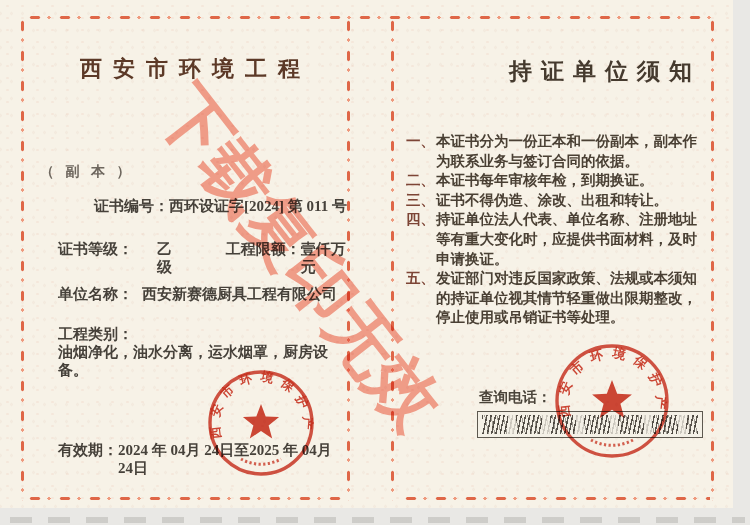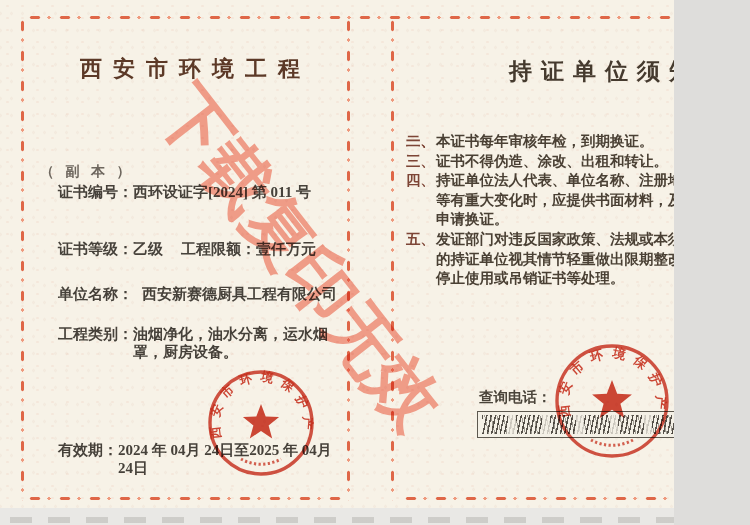--- a/index.html
+++ b/index.html
@@ -1,17 +1,17 @@
 <!DOCTYPE html>
 <html><head>
 <meta charset="utf-8">
 <style>
   html,body{margin:0;padding:0;background:#dedddb;}
   .canvas{
-    position:relative;width:674px;height:525px;overflow:hidden;
+    position:relative;width:750px;height:525px;overflow:hidden;
     background-color:#f7f2e7;
     background-image:
       radial-gradient(rgba(226,148,126,0.12) 1px, rgba(0,0,0,0) 1.6px),
       radial-gradient(rgba(210,170,150,0.10) 1px, rgba(0,0,0,0) 1.5px);
     background-size:15px 12px, 11px 17px;
     background-position:0 0, 6px 5px;
     font-family:"Liberation Serif","DejaVu Serif",serif;
   }
   
   .margin-right{position:absolute;left:733px;top:0;width:17px;height:525px;background:#e9e8e5;}
@@ -41,25 +41,25 @@
   .org-title{position:absolute;left:40px;top:54px;width:300px;text-align:center;
     font-size:22px;font-weight:700;letter-spacing:11px;text-indent:11px;color:#5c3927;}
   .cert-title{position:absolute;left:40px;top:93px;width:300px;text-align:center;
     font-size:30px;font-weight:700;letter-spacing:17px;text-indent:17px;color:#2f2820;}
   .copy-label{position:absolute;left:40px;top:163px;width:300px;text-align:left;
     font-size:14px;letter-spacing:4px;color:#6e675e;font-weight:600;}
   .field{position:absolute;left:58px;width:288px;display:flex;
     font-size:15px;font-weight:700;color:#46413a;line-height:18px;}
   .field .lbl{flex:none;}
   .field .val{flex:1;}
-  .f-certno{top:183px;}
-  .f-grade{top:240px;}
+  .f-certno{top:197px;margin-left:36px;}
+  .f-grade{top:240px;gap:24px;}
   .f-grade .pair2{margin-left:18px;display:flex;}
   .f-company{top:285px;text-align:center;}
-  .f-category{top:325px;}
+  .f-category{top:325px;flex-direction:column;}
   .f-issuer{top:399px;}
   .f-validity{top:441px;}
   
   .notice-title{position:absolute;left:405px;top:56px;width:296px;text-align:right;
     font-size:23px;font-weight:700;letter-spacing:9px;text-indent:9px;color:#453a2e;}
   .notice-list{position:absolute;left:406px;top:132px;width:296px;margin:0;padding:0;list-style:none;}
   .notice-list li{position:relative;padding-left:30px;font-size:14.5px;line-height:19.6px;
     color:#4a4034;font-weight:600;}
   .notice-list .num{position:absolute;left:0;top:0;color:#7d4536;}
   .phone-row{position:absolute;left:479px;top:388px;display:flex;
@@ -125,20 +125,21 @@
   <div class="field f-validity">
     <span class="lbl">有效期：</span>
     <span class="val">2024 年 04月 24日至2025 年 04月 24日</span>
   </div>
 
   <div class="notice-title">持证单位须知</div>
 
   <ul class="notice-list">
     <li>
       <span class="num">一、</span>
+      <span>本证书分为一份正本和一份副本，副本作为联系业务与签订合同的依据。</span>
     </li>
     <li>
       <span class="num">二、</span>
       <span>本证书每年审核年检，到期换证。</span>
     </li>
     <li>
       <span class="num">三、</span>
       <span>证书不得伪造、涂改、出租和转让。</span>
     </li>
     <li>

